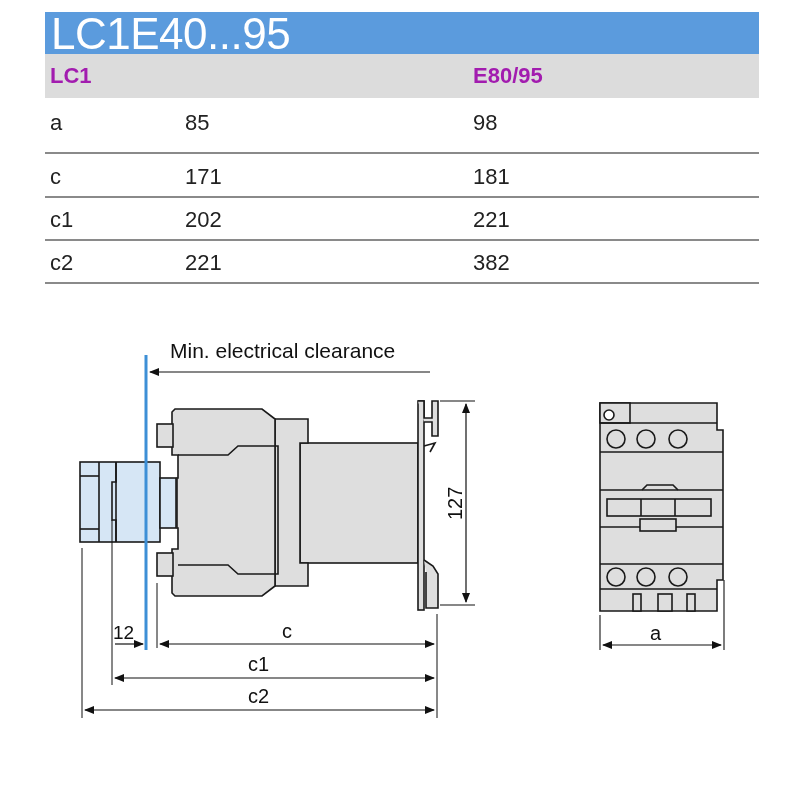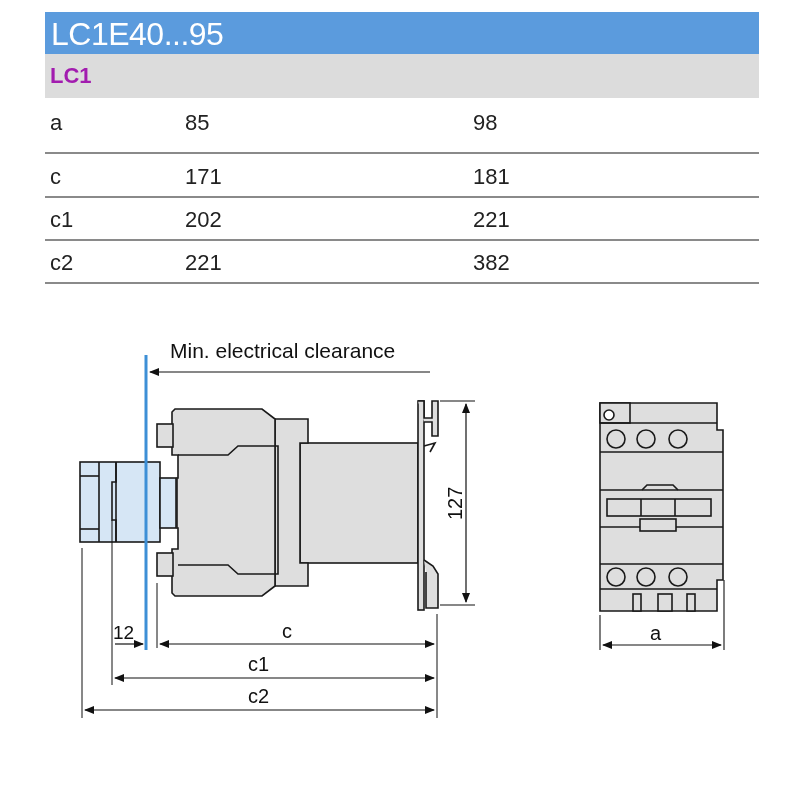--- a/index.html
+++ b/index.html
@@ -1,38 +1,39 @@
 <!DOCTYPE html>
 <html><head>
 <meta charset="utf-8">
 <style>
   html, body { margin: 0; padding: 0; background: #ffffff; }
   body { width: 800px; height: 800px; position: relative; overflow: hidden; font-family: "Liberation Sans", sans-serif; }
   .title-bar { position: absolute; left: 45px; top: 12px; width: 714px; height: 42px; background: #5b9bdd; }
-  .title-bar span { position: absolute; left: 6px; top: 1px; font-size: 32px; color: #ffffff; letter-spacing: -0.5px; line-height: 42px; }
+  .title-bar span { position: absolute; left: 6px; top: 1px; font-size: 44px; color: #ffffff; letter-spacing: -0.5px; line-height: 42px; }
   .header-row { position: absolute; left: 45px; top: 54px; width: 714px; height: 44px; background: #dcdcdc; }
   .header-row span { position: absolute; top: 0; line-height: 44px; font-size: 22px; font-weight: bold; color: #a21caf; }
   .row { position: absolute; left: 45px; width: 714px; }
   .row span { position: absolute; line-height: 40px; font-size: 22px; color: #222; }
   .rule { position: absolute; left: 45px; width: 714px; height: 0; border-top: 2px solid #8a8a8a; }
   .col0 { left: 5px; }
   .col1 { left: 140px; }
   .col2 { left: 428px; }
   svg { position: absolute; left: 0; top: 0; }
   .dtext { font-family: "Liberation Sans", sans-serif; fill: #111; }
 </style>
 </head>
 <body>
 
 <div class="title-bar">
   <span>LC1E40...95</span>
 </div>
 
 <div class="header-row">
   <span class="col0">LC1</span>
+  <span class="col2">E80/95</span>
 </div>
 
 <div class="row" style="top:103px;">
   <span class="col0">a</span>
   <span class="col1">85</span>
   <span class="col2">98</span>
 </div>
 <div class="rule" style="top:152px;"></div>
 
 <div class="row" style="top:157px;">

